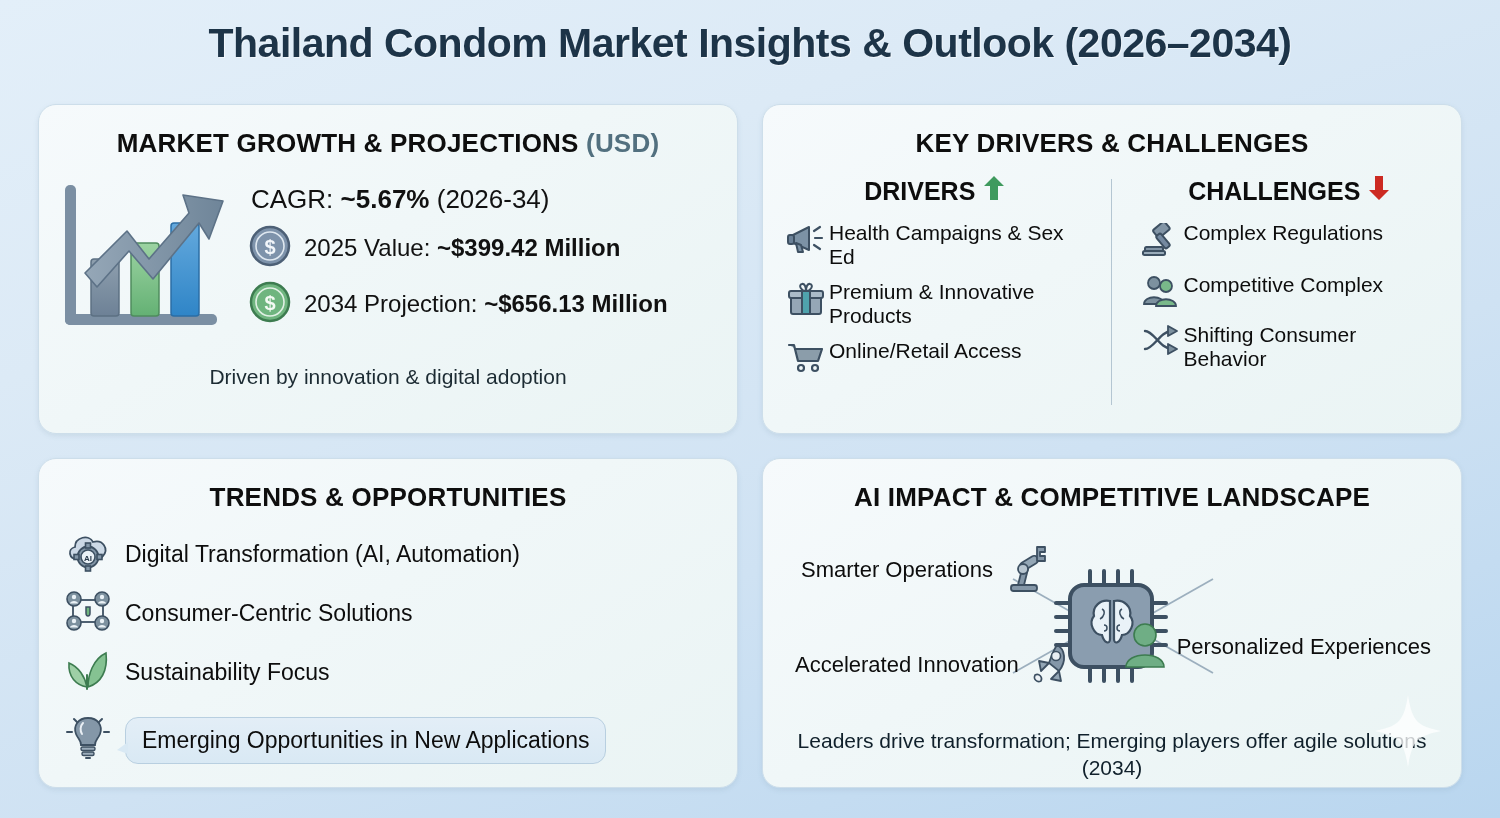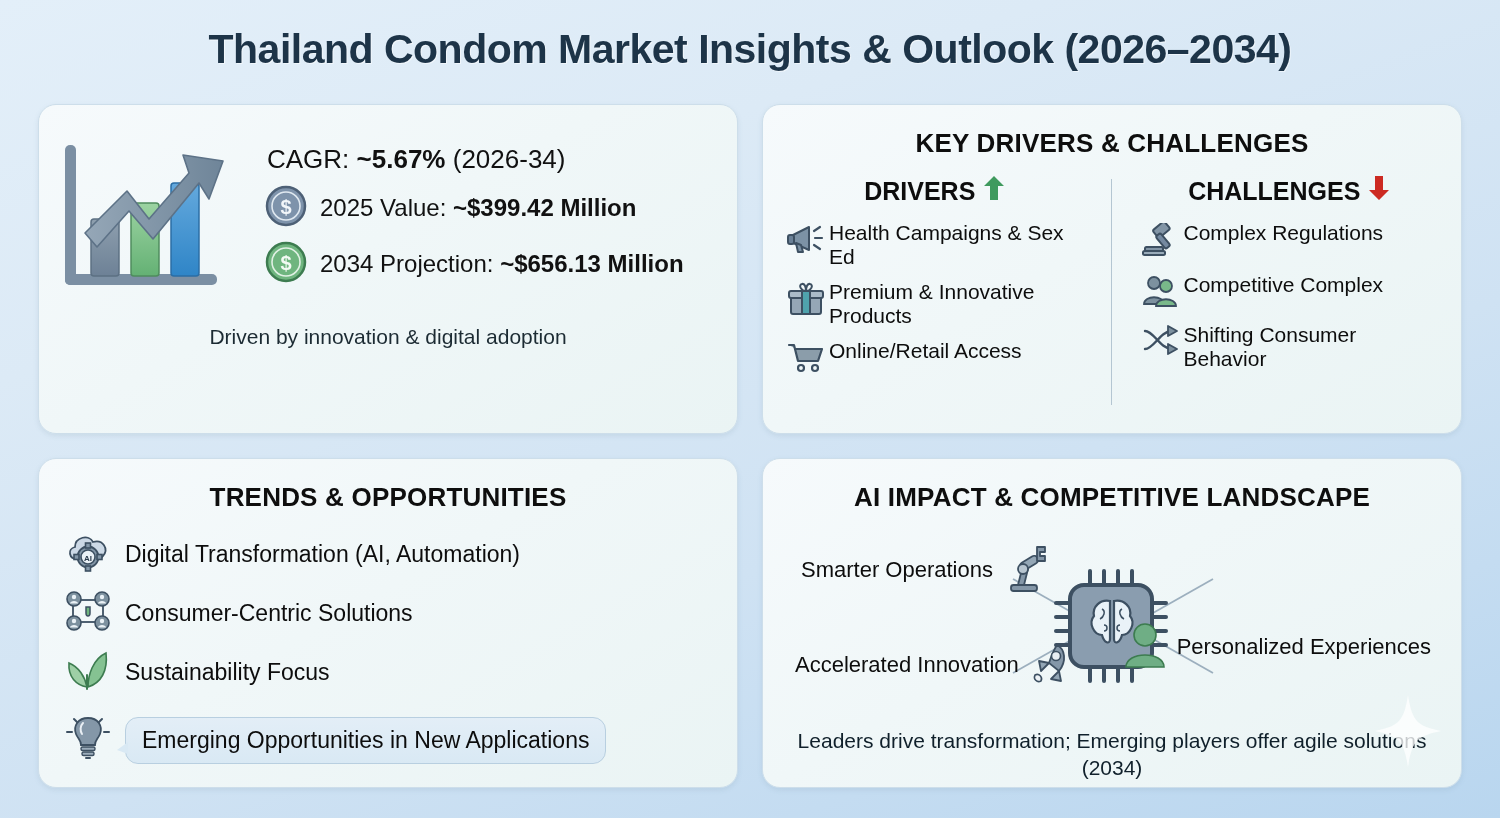--- a/index.html
+++ b/index.html
@@ -13,21 +13,21 @@
     position: relative;
   }
 
   
   .page-title {
     text-align: center;
     font-size: 41px;
     font-weight: bold;
     color: #1d3448;
     letter-spacing: -0.5px;
-    padding-top: 26px;
+    padding-top: 20px;
     text-shadow: 1px 1px 0 rgba(255,255,255,0.55);
   }
 
   
   .grid {
     position: absolute;
     top: 104px; left: 38px;
     width: 1424px; height: 692px;
     display: grid;
     grid-template-columns: 700px 700px;
@@ -49,21 +49,21 @@
     font-weight: bold;
     color: #0e0e0e;
     letter-spacing: 0.2px;
     margin-top: 9px;
   }
   .card-title .usd { color: #52707f; }
 
   
   .growth-body {
     display: flex; align-items: center;
-    margin-top: 14px; gap: 26px;
+    margin-top: 14px; gap: 10px;
   }
   .growth-chart { width: 182px; flex: none; }
   .growth-stats { flex: 1; }
   .cagr-line {
     font-size: 26px; color: #111; margin: 2px 0 6px 2px;
   }
   .cagr-line b { font-weight: bold; }
   .stat-row {
     display: flex; align-items: center; gap: 13px; margin: 10px 0;
   }
@@ -143,20 +143,24 @@
   }
 </style>
 </head>
 <body>
 
 <div class="page-title">Thailand Condom Market Insights &amp; Outlook (2026–2034)</div>
 
 <div class="grid">
 
   <div class="card">
+    <div class="card-title">
+      <span>MARKET GROWTH &amp; PROJECTIONS</span>
+      <span class="usd">(USD)</span>
+    </div>
 
     <div class="growth-body">
       <div class="growth-chart">
         <svg width="182" height="168" viewBox="0 0 182 168">
           <defs>
             <linearGradient id="gGray" x1="0" y1="0" x2="0" y2="1">
               <stop offset="0" stop-color="#8e9fae"></stop>
                 <stop offset="1" stop-color="#6d8196"></stop>
             </linearGradient>
             <linearGradient id="gGreen" x1="0" y1="0" x2="0" y2="1">

